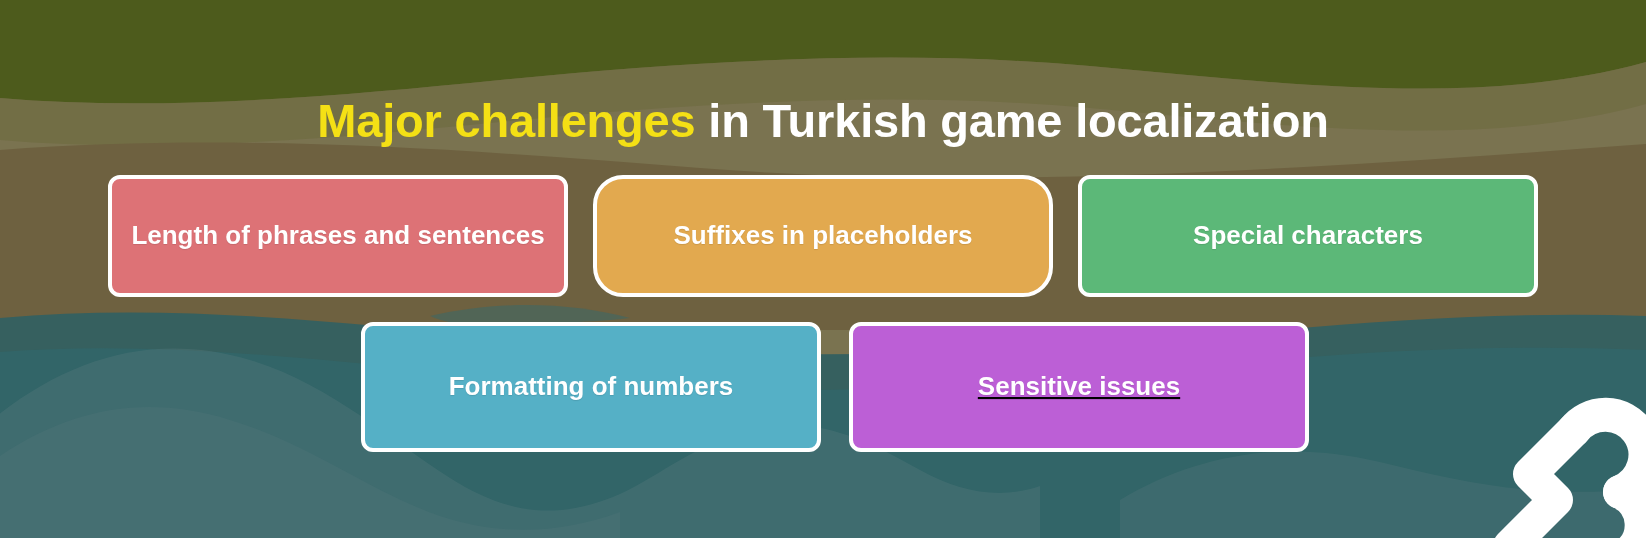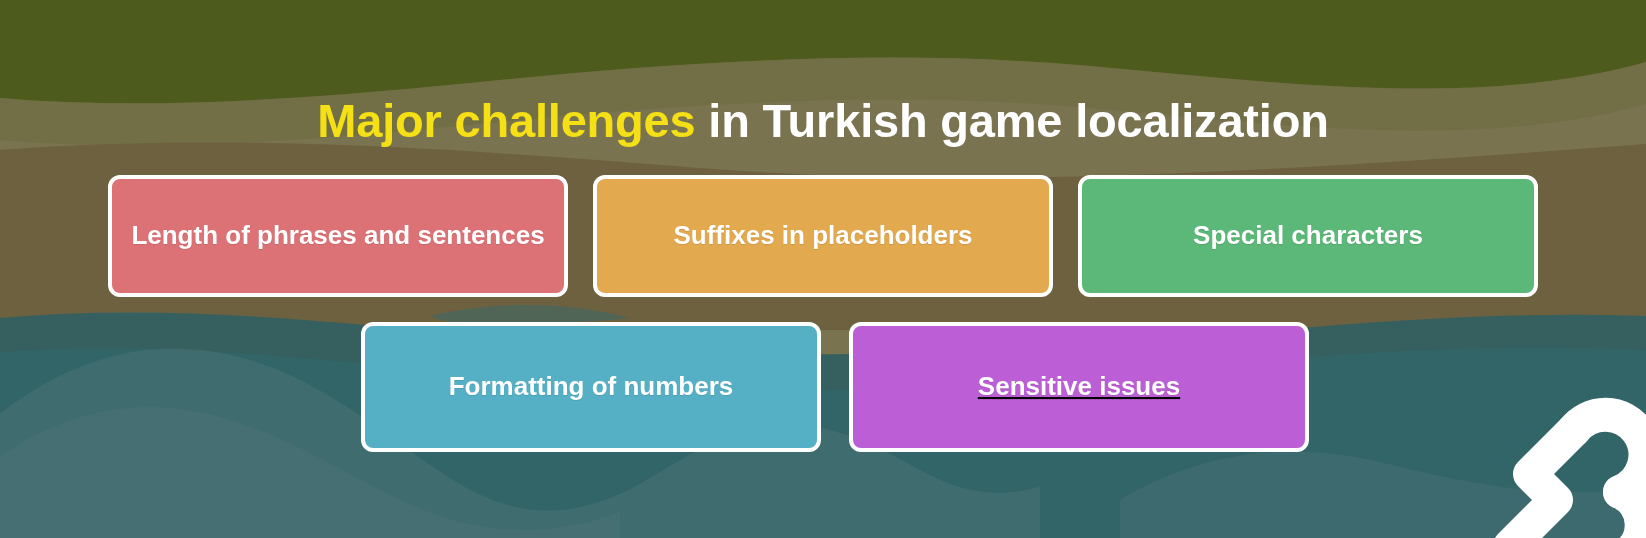--- a/index.html
+++ b/index.html
@@ -148,21 +148,21 @@
   </svg>
 
   <div class="title-wrap">
     <h1 class="title"><span class="accent" style="color: rgb(244, 224, 21);">Major challenges</span><span class="plain" style="color: rgb(255, 255, 255);"> in Turkish game localization</span></h1>
   </div>
 
   <div class="row row-1">
     <div class="card card-0" style="background: rgb(221, 114, 118);">
       <span class="card-label">Length of phrases and sentences</span>
     </div>
-    <div class="card card-1" style="background: rgb(226, 169, 79);">
+    <div class="card card-1" style="background: rgb(226, 169, 79); border-radius: 30px;">
       <span class="card-label">Suffixes in placeholders</span>
     </div>
     <div class="card card-2" style="background: rgb(92, 184, 120);">
       <span class="card-label">Special characters</span>
     </div>
   </div>
 
   <div class="row row-2">
     <div class="card card-3" style="background: rgb(85, 176, 198);">
       <span class="card-label">Formatting of numbers</span>

